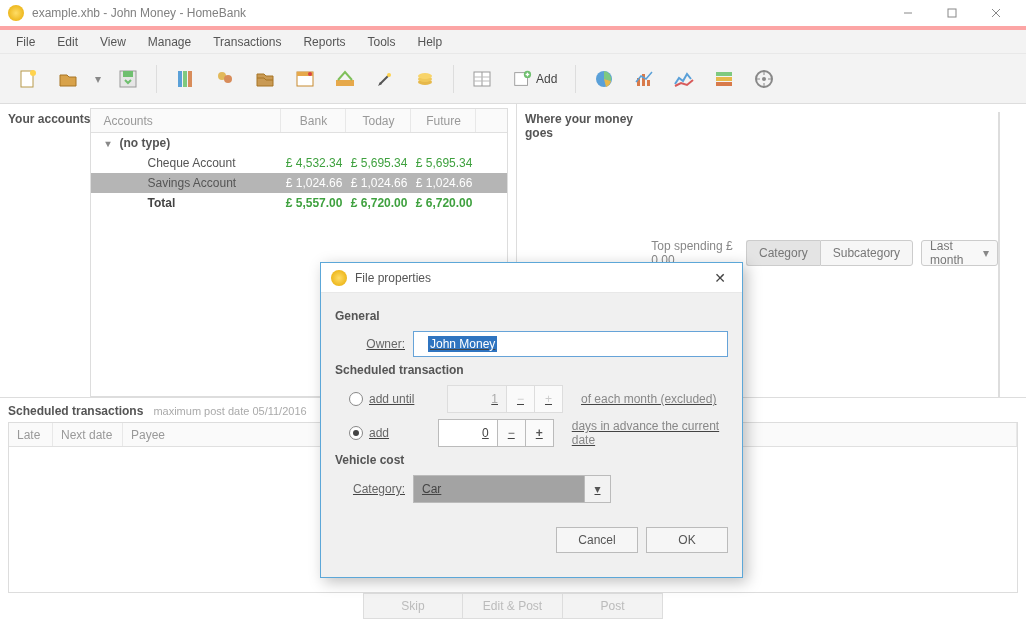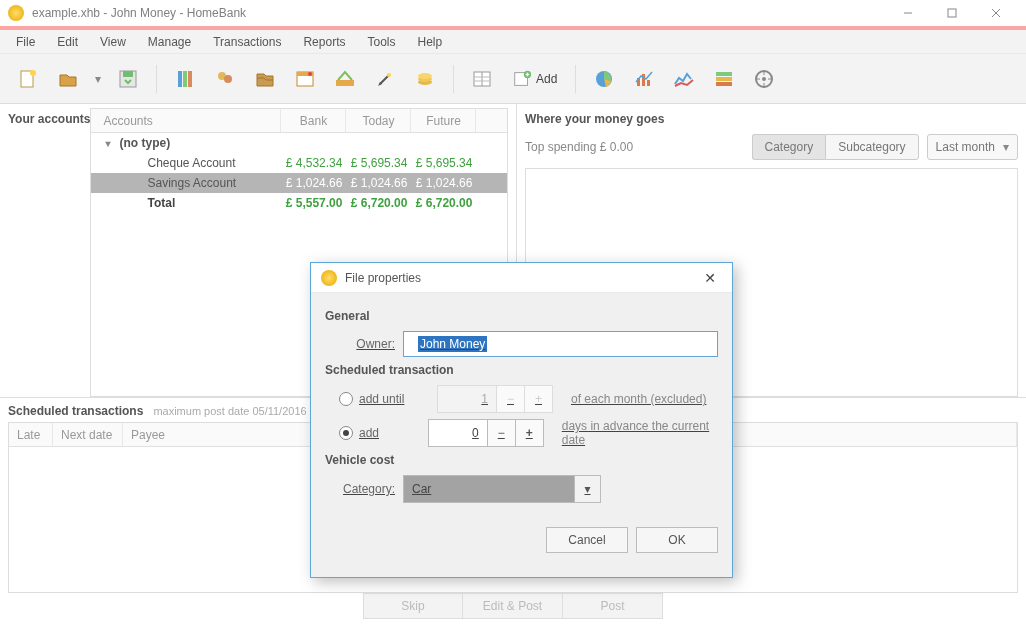--- a/index.html
+++ b/index.html
@@ -19,21 +19,21 @@
 
 .toolbar { height: 50px; background: #f3f3f3; border-bottom: 1px solid #ddd; display: flex; align-items: center; padding: 0 10px; gap: 4px; }
 .toolbar .tbtn { width: 36px; height: 36px; display: flex; align-items: center; justify-content: center; border-radius: 3px; }
 .toolbar .sep { width: 1px; height: 28px; background: #ddd; margin: 0 6px; }
 .toolbar .tbtn-wide { width: auto; padding: 0 8px; gap: 4px; }
 .toolbar .drop { width: 16px; display:flex; align-items:center; justify-content:center; color:#888;}
 
 
 .main { display: flex; height: 293px; }
 .panel-left { width: 517px; border-right: 1px solid #ddd; display:flex; padding: 4px 8px 0 8px; justify-content: center; }
-.panel-right { flex: 1; display:flex; flex-direction:column; padding: 4px 8px 0 8px; }
+.panel-right { flex: 1; display:flex; flex-direction:row; padding: 4px 26px 0 8px; }
 .panel-title { font-weight: 600; color: #555; padding: 4px 0; }
 .top-row-right { display:flex; align-items:center; padding: 4px 0; gap: 8px;}
 .seg { display:flex; margin-left:auto; }
 .seg button { height: 26px; padding: 0 12px; border: 1px solid #ccc; background: #f6f6f6; color:#777; }
 .seg button.active { background: #e4e4e4; }
 .seg button:first-child { border-radius: 3px 0 0 3px; border-right:none; }
 .seg button:last-child { border-radius: 0 3px 3px 0; }
 .combo { height: 26px; border:1px solid #ccc; background:#f8f8f8; display:flex; align-items:center; padding: 0 8px; gap:8px; border-radius:3px; color:#777; }
 .combo .chev { color:#888; }
 
@@ -68,21 +68,21 @@
 .sched-head .sub { color:#aaa; font-size:11px;}
 .sched-table { margin-top:4px; border:1px solid #ddd; flex:1; background:#fff; }
 .sched-table .hdr { display:flex; height:24px; border-bottom:1px solid #e0e0e0; background:#fafafa; }
 .sched-table .hdr div { display:flex; align-items:center; color:#999; border-right:1px solid #e8e8e8; padding: 0 8px;}
 .sc-late{width:44px;} .sc-next{width:70px;} .sc-payee{flex:1;}
 .sched-btns { display:flex; gap:0; margin-top:0;justify-content:center;}
 .sched-btns button { width:100px; height:26px; border:1px solid #ddd; background:#f3f3f3; color:#bbb; }
 .sched-btns button + button { border-left:none; }
 
 
-.dialog { position:absolute; left:310px; top:262px; width:423px; height:316px; background:#f0f0f0; border:1px solid #5ca7d8; box-shadow: 4px 4px 14px rgba(0,0,0,.25); }
+.dialog { position:absolute; left:320px; top:262px; width:423px; height:316px; background:#f0f0f0; border:1px solid #5ca7d8; box-shadow: 4px 4px 14px rgba(0,0,0,.25); }
 .dlg-title { height:30px; display:flex; align-items:center; padding:0 10px; background:#fff; border-bottom:1px solid #e8e8e8;}
 .dlg-title .app-icon { width:16px; height:16px; border-radius:50%; background:radial-gradient(circle,#ffdd66,#e6a800); margin-right:8px;}
 .dlg-title .t { color:#555; flex:1;}
 .dlg-title .x { width:24px; text-align:center; color:#444; font-size:14px;}
 .dlg-body { padding: 10px 14px; }
 .dlg-section { font-weight:700; color:#555; margin: 6px 0 8px 0; }
 .dlg-row { display:flex; align-items:center; gap: 8px; margin: 6px 0; padding-left: 14px; text-decoration: underline;}
 .dlg-row label { width: 56px; text-align:right; color:#666;}
 .dlg-input { flex:1; height:26px; border:1px solid #66a3d8; background:#fff; padding: 0 14px; display:flex; align-items:center;}
 .dlg-input .selected { background:#2f74c0; color:#fff; padding:1px 2px;}

